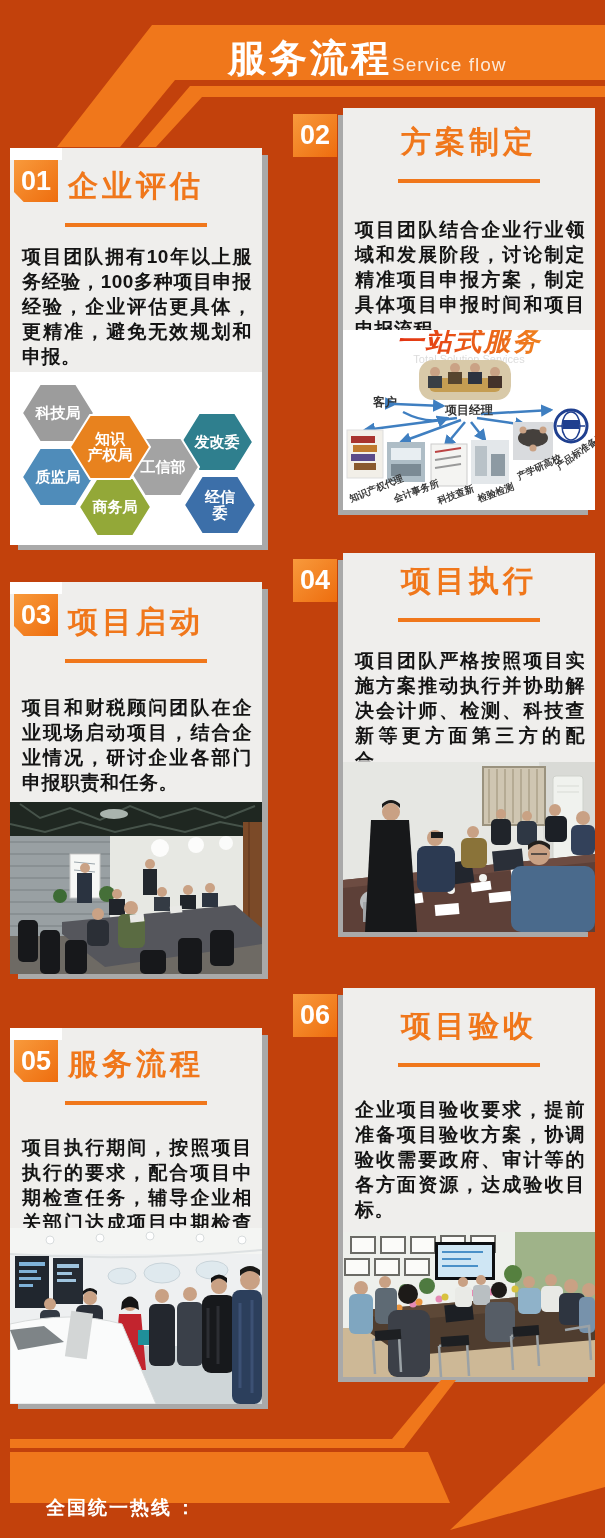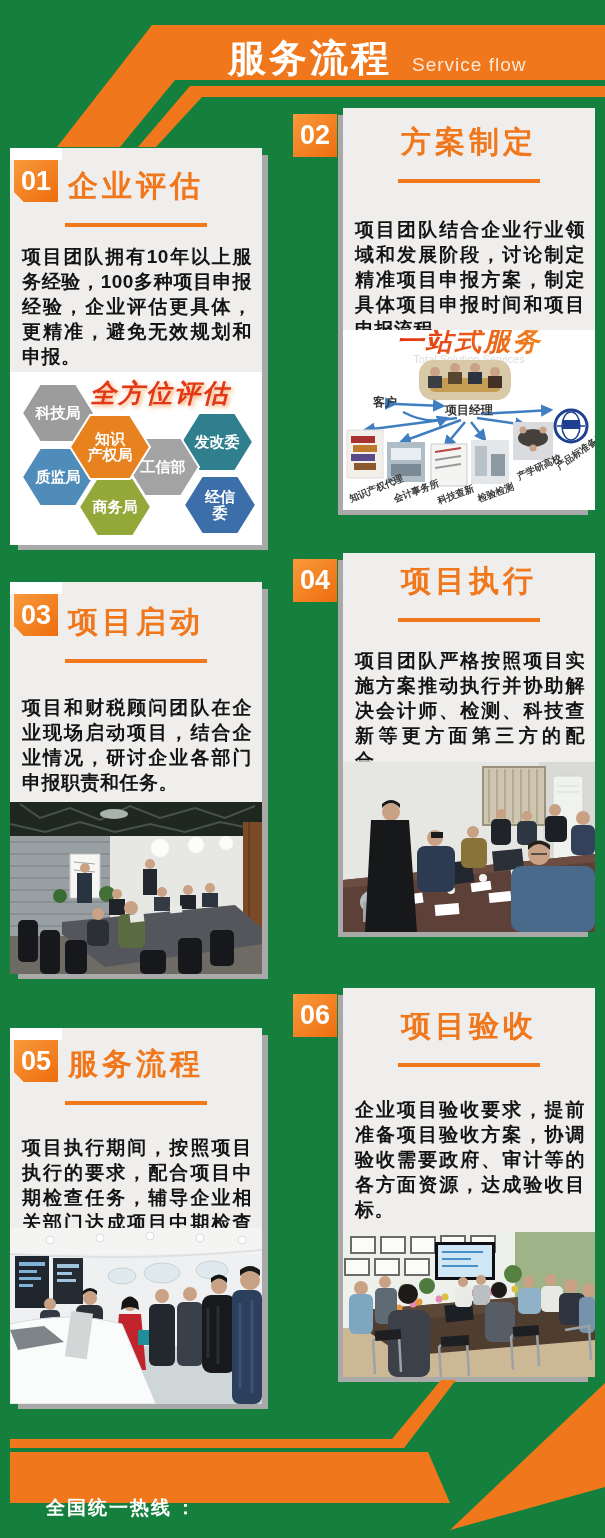--- a/index.html
+++ b/index.html
@@ -1,22 +1,22 @@
 <!DOCTYPE html>
 <html><head>
 <meta charset="utf-8">
 <style>
   html,body{margin:0;padding:0;background:#fff;}
-  .page{position:relative;width:605px;height:1538px;background:#15803d;overflow:hidden;
+  .page{position:relative;width:605px;height:1538px;background:#c2410c;overflow:hidden;
         font-family:"Liberation Sans","DejaVu Sans",sans-serif;}
   svg{display:block;}
   .deco{position:absolute;left:0;}
   .banner-text{position:absolute;top:33px;left:228px;display:flex;align-items:baseline;}
   .banner-title{color:#fff;font-size:38px;font-weight:800;letter-spacing:3px;}
-  .banner-sub{color:#fbe9d8;font-size:19px;margin-left:20px;letter-spacing:1px;}
+  .banner-sub{color:#fbe9d8;font-size:19px;margin-left:0;letter-spacing:1px;}
 
   .card{position:absolute;width:252px;background:#efeeec;}
   .card.left{box-shadow:7px 6px 0 -1px #a9a9a9;}
   .card.right{box-shadow:-6px 6px 0 -1px #a9a9a9;}
   .card.left::before{content:"";position:absolute;top:0;left:0;width:52px;height:12px;background:#fff;}
   .badge{position:absolute;display:flex;align-items:center;justify-content:center;
          background:linear-gradient(135deg,#f89a3c,#ee6d0e);color:#fff;
          font-size:27px;font-weight:800;}
   .card.left .badge{left:4px;top:12px;width:44px;height:42px;
          clip-path:polygon(0 0,100% 0,100% 100%,22% 100%,0 76%);}
@@ -61,21 +61,20 @@
     <div class="figure" style="height:173px;">
       <svg width="252" height="173" viewBox="0 0 252 173">
         <polygon stroke="#fff" stroke-width="2" fill="#9c9c9c" points="12,41 30,12 66,12 84,41 66,70 30,70"></polygon>
         <polygon stroke="#fff" stroke-width="2" fill="#2f7f8e" points="171,70 189,41 225,41 243,70 225,99 189,99"></polygon>
         <polygon stroke="#fff" stroke-width="2" fill="#4f8cba" points="12,105 30,76 66,76 84,105 66,134 30,134"></polygon>
         <polygon stroke="#fff" stroke-width="2" fill="#a3a3a3" points="117,95 135,66 171,66 189,95 171,124 135,124"></polygon>
         <polygon stroke="#fff" stroke-width="2" fill="#93a838" points="69,135 87,106 123,106 141,135 123,164 87,164"></polygon>
         <polygon stroke="#fff" stroke-width="2" fill="#3c6fa9" points="174,133 192,104 228,104 246,133 228,162 192,162"></polygon>
         <polygon stroke="#fff" stroke-width="2" fill="#e8821e" points="60,75 80,43 120,43 140,75 120,107 80,107"></polygon>
       </svg>
-      <div class="assess-title">全方位评估</div>
       <div class="hexlab" style="left:48px;top:41px">科技局</div>
       <div class="hexlab" style="left:100px;top:75px">知识
 产权局</div>
       <div class="hexlab" style="left:207px;top:70px">发改委</div>
       <div class="hexlab" style="left:48px;top:105px">质监局</div>
       <div class="hexlab" style="left:153px;top:95px">工信部</div>
       <div class="hexlab" style="left:105px;top:135px">商务局</div>
       <div class="hexlab" style="left:210px;top:133px">经信委</div>
     </div>
   </div>

